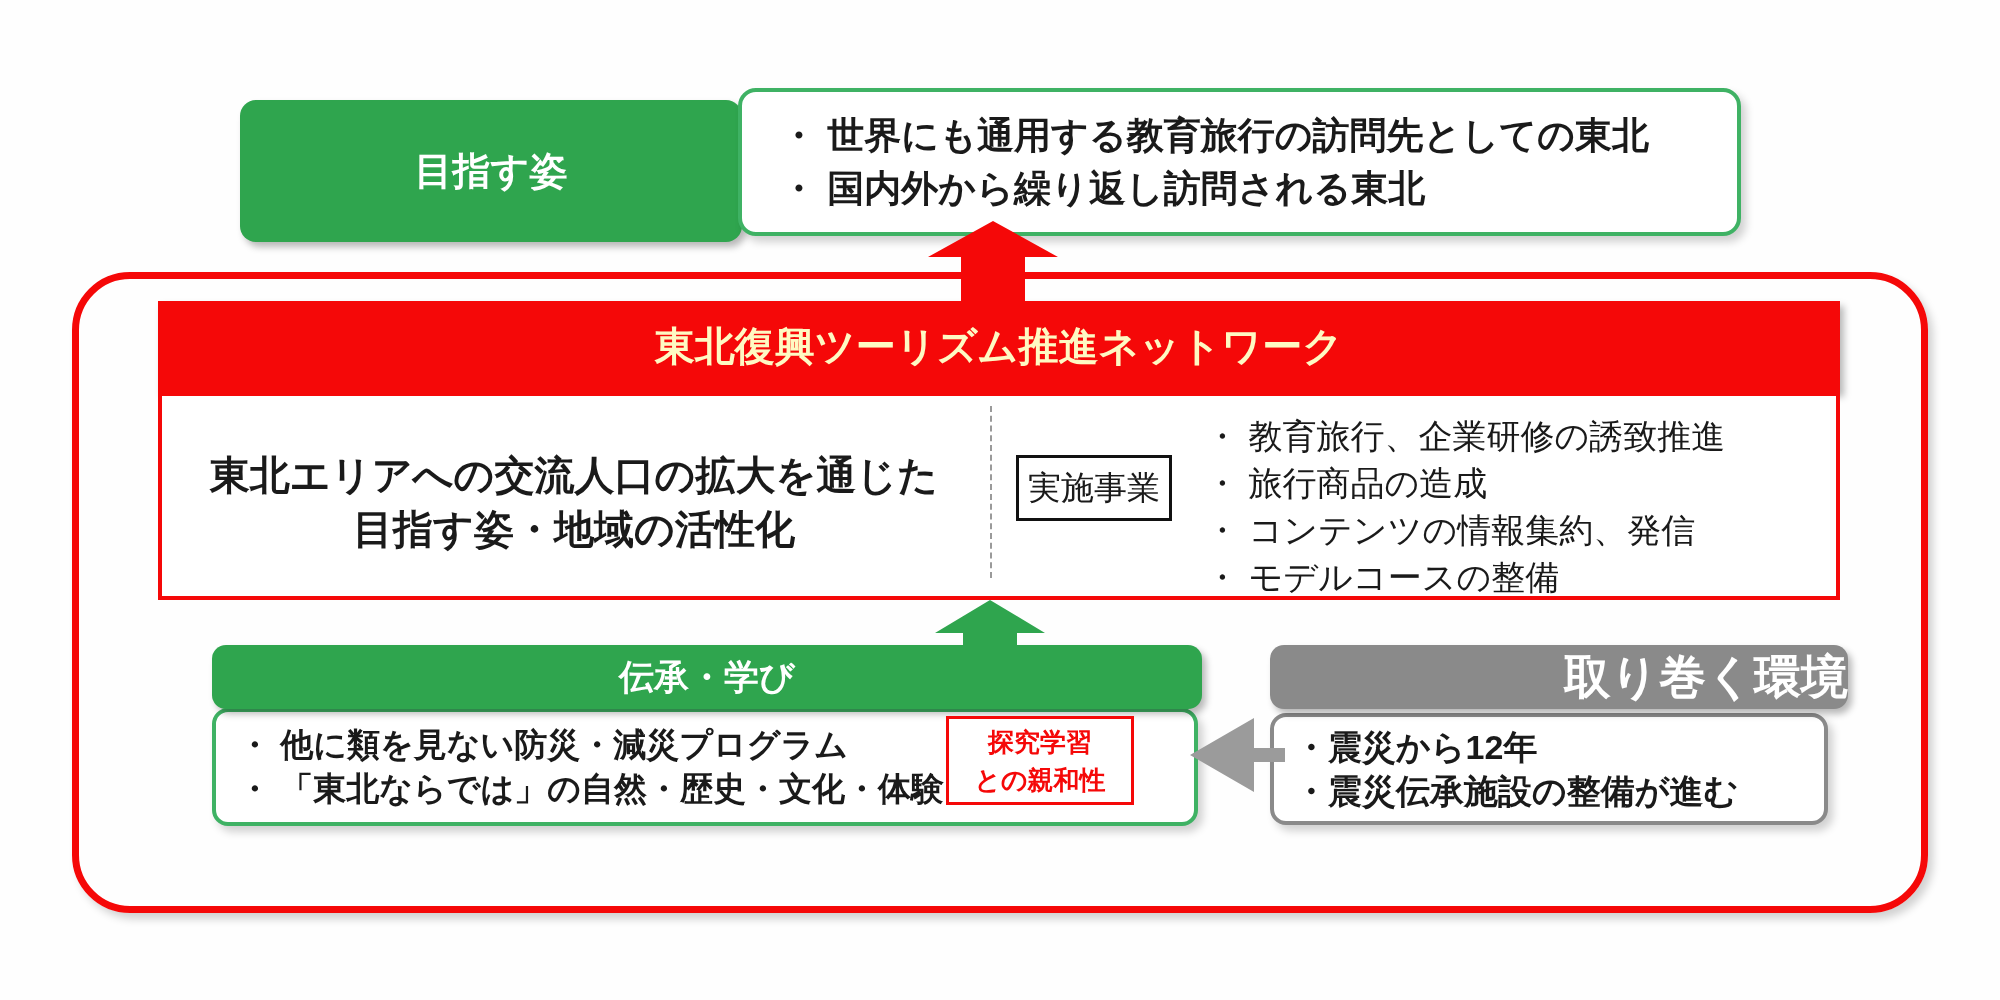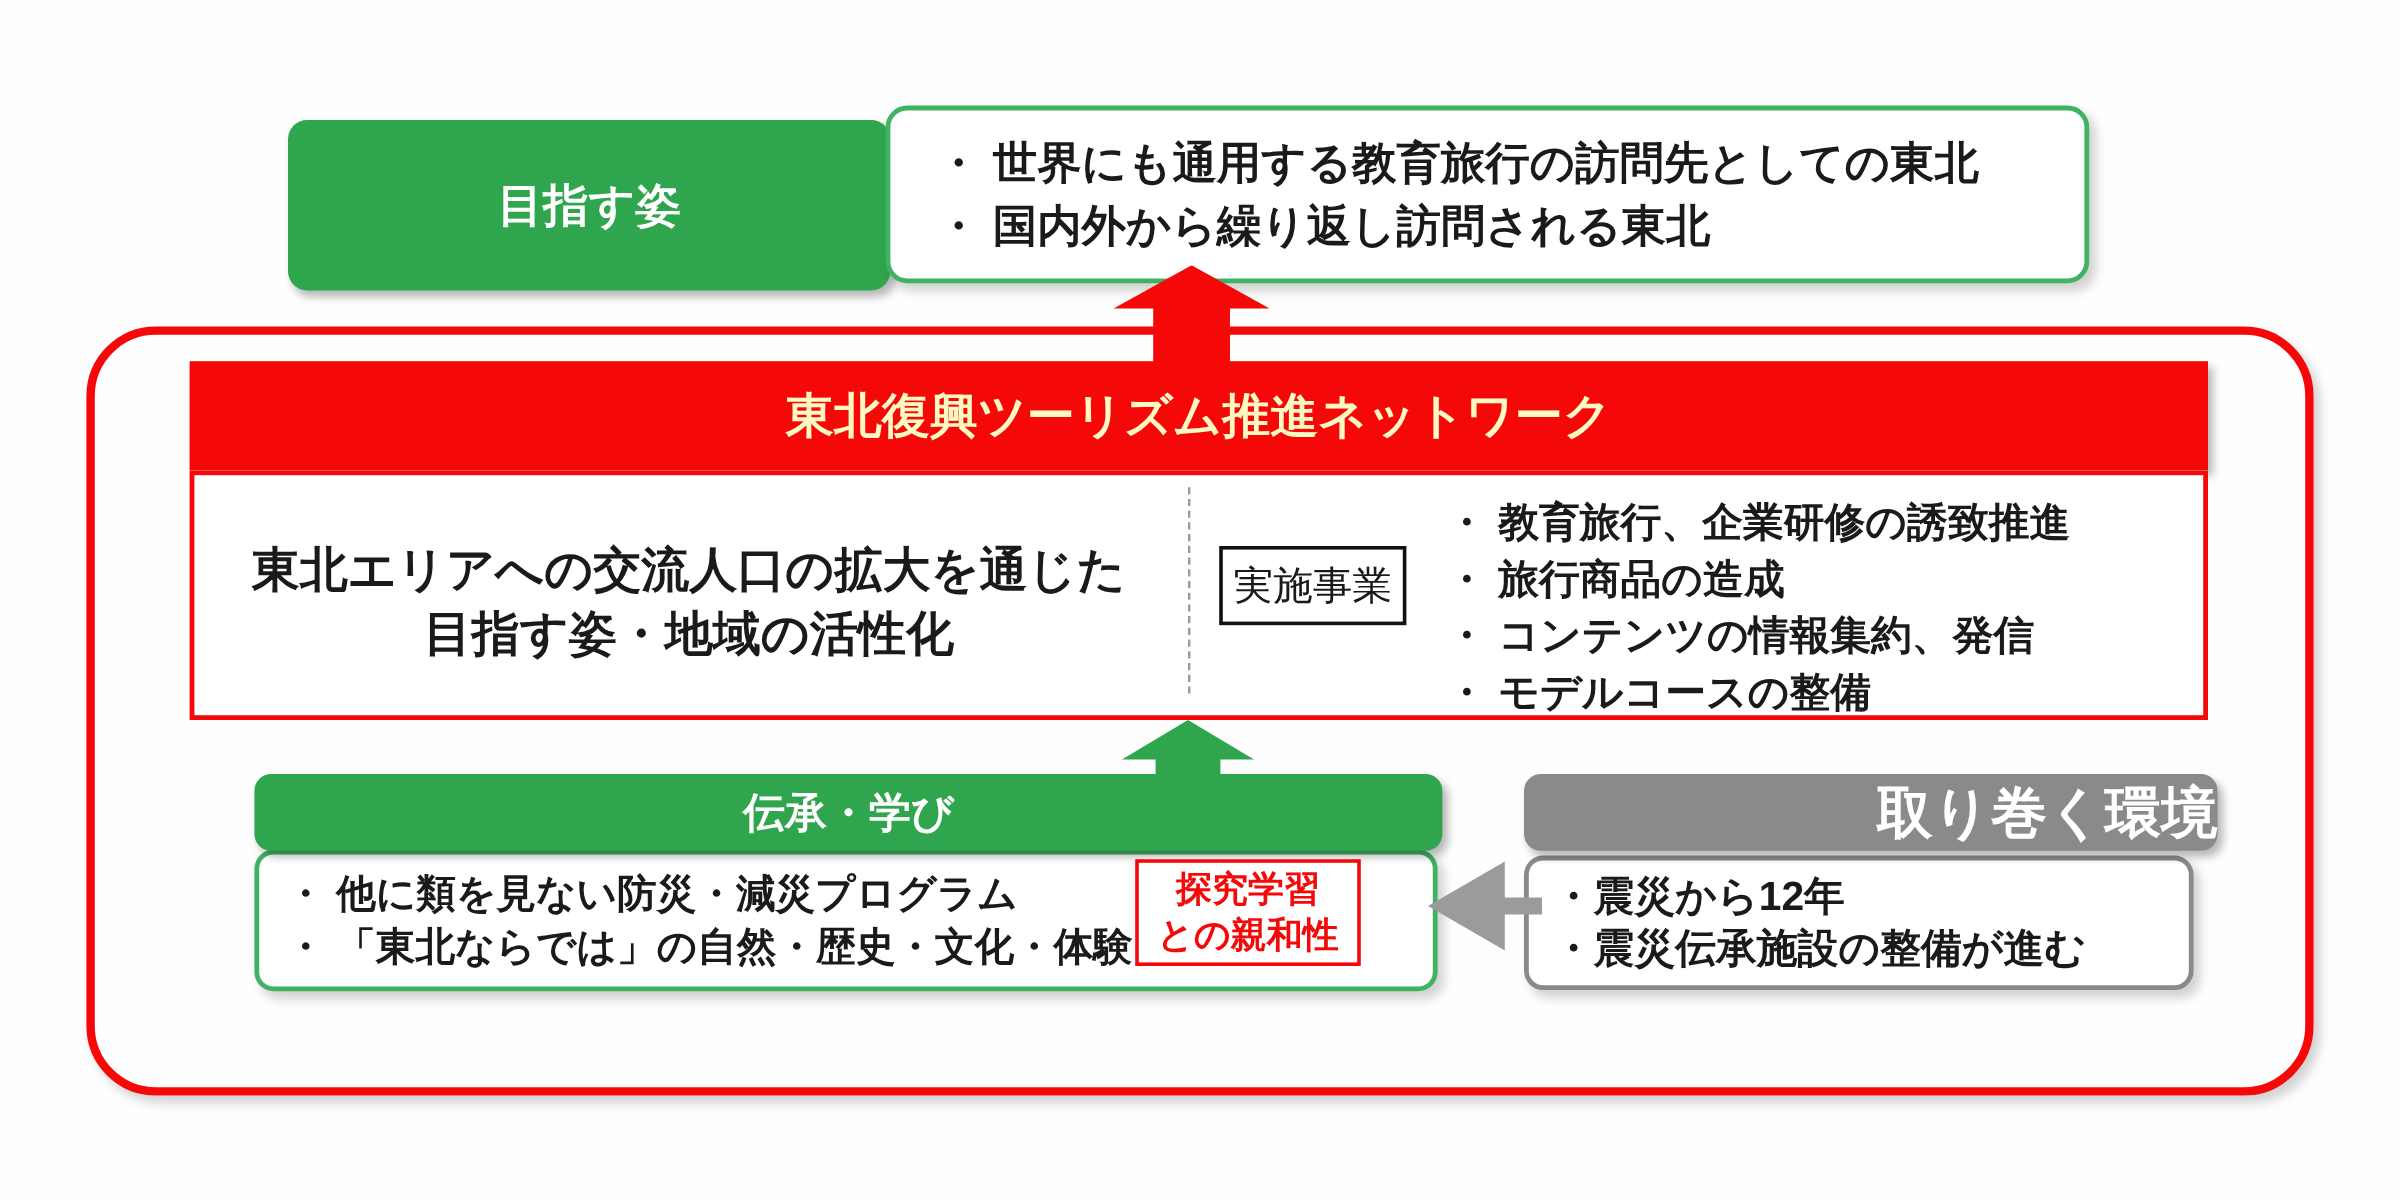--- a/index.html
+++ b/index.html
@@ -44,40 +44,40 @@
   }
   .v-divider{
     left:990px;top:406px;height:172px;width:0;border-left:2px dashed #9a9a9a;z-index:3;
   }
   .projects-label{
     left:1016px;top:455px;width:156px;height:66px;background:#fff;border:3px solid #111;
     display:flex;align-items:center;justify-content:center;z-index:3;
     font-size:33px;font-weight:normal;
   }
   .projects-list{
-    left:1205px;top:413px;z-index:3;font-size:34px;font-weight:bold;line-height:47px;
+    left:1205px;top:413px;z-index:3;font-size:34px;font-weight:normal;line-height:47px;
   }
 
   
   .learning-bar{
     left:212px;top:645px;width:990px;height:64px;background:var(--green);
     border-radius:14px;z-index:3;display:flex;align-items:center;justify-content:center;
     color:#fff;font-size:35px;font-weight:bold;
   }
   .learning-box{
     left:212px;top:708px;width:986px;height:118px;background:#fff;
     border:4px solid var(--green_border);border-radius:16px;z-index:2;
     display:flex;flex-direction:column;justify-content:center;padding-left:22px;
     font-size:33px;font-weight:bold;line-height:44px;
   }
   .learning-highlight{
     left:946px;top:716px;width:188px;height:89px;background:#fff;
     border:3px solid var(--red);z-index:4;color:var(--red);
     display:flex;flex-direction:column;align-items:center;justify-content:center;
-    font-size:30px;font-weight:bold;line-height:38px;text-align:center;
+    font-size:26px;font-weight:bold;line-height:38px;text-align:center;
   }
 
   
   .env-bar{
     left:1270px;top:645px;width:578px;height:64px;background:var(--gray);
     border-radius:14px;z-index:3;display:flex;align-items:center;justify-content:flex-end;
     color:#fff;font-size:47px;font-weight:bold;
   }
   .env-box{
     left:1270px;top:713px;width:558px;height:112px;background:#fff;

